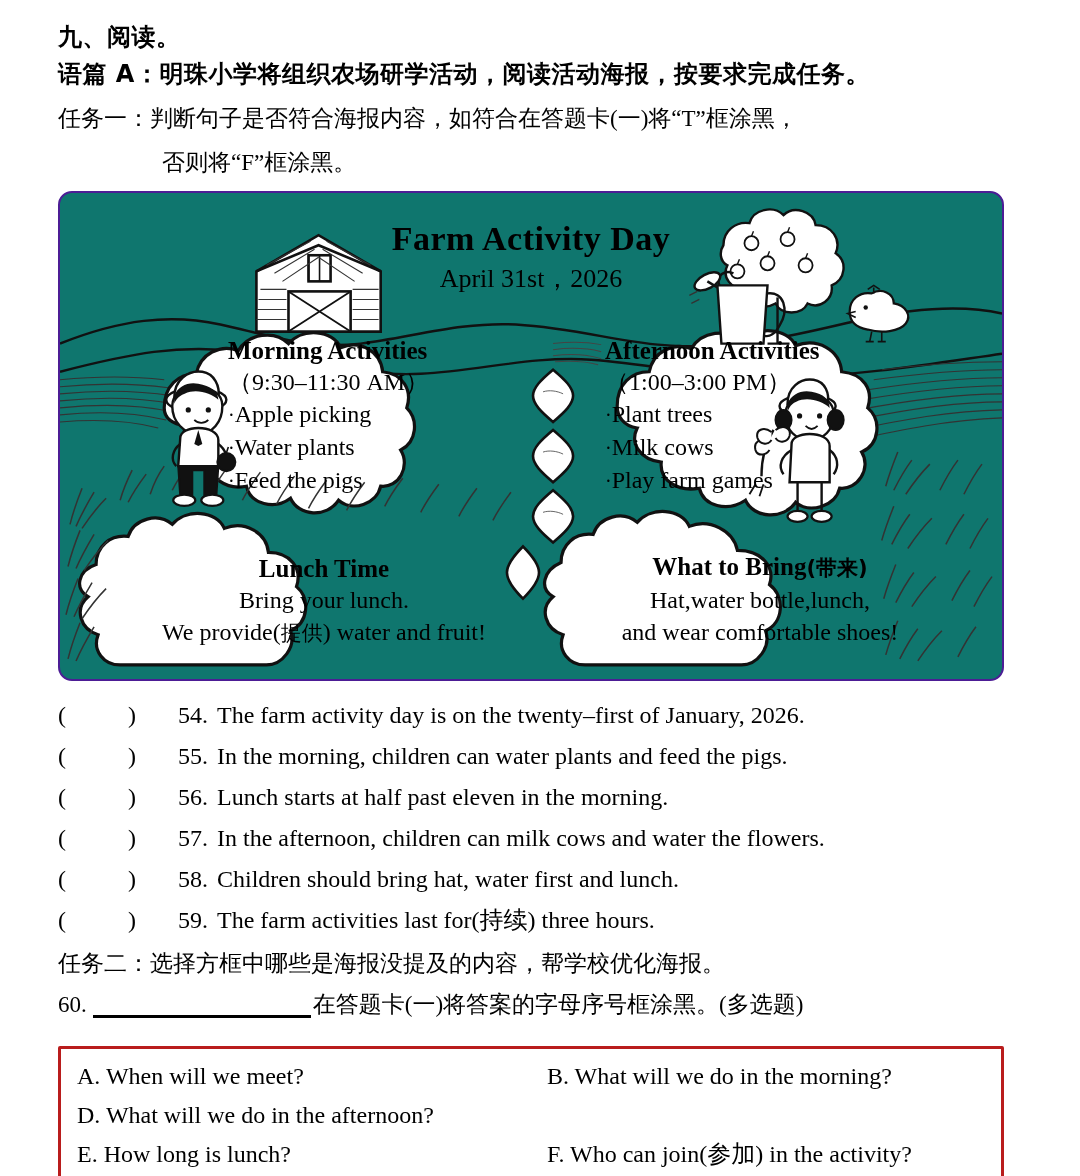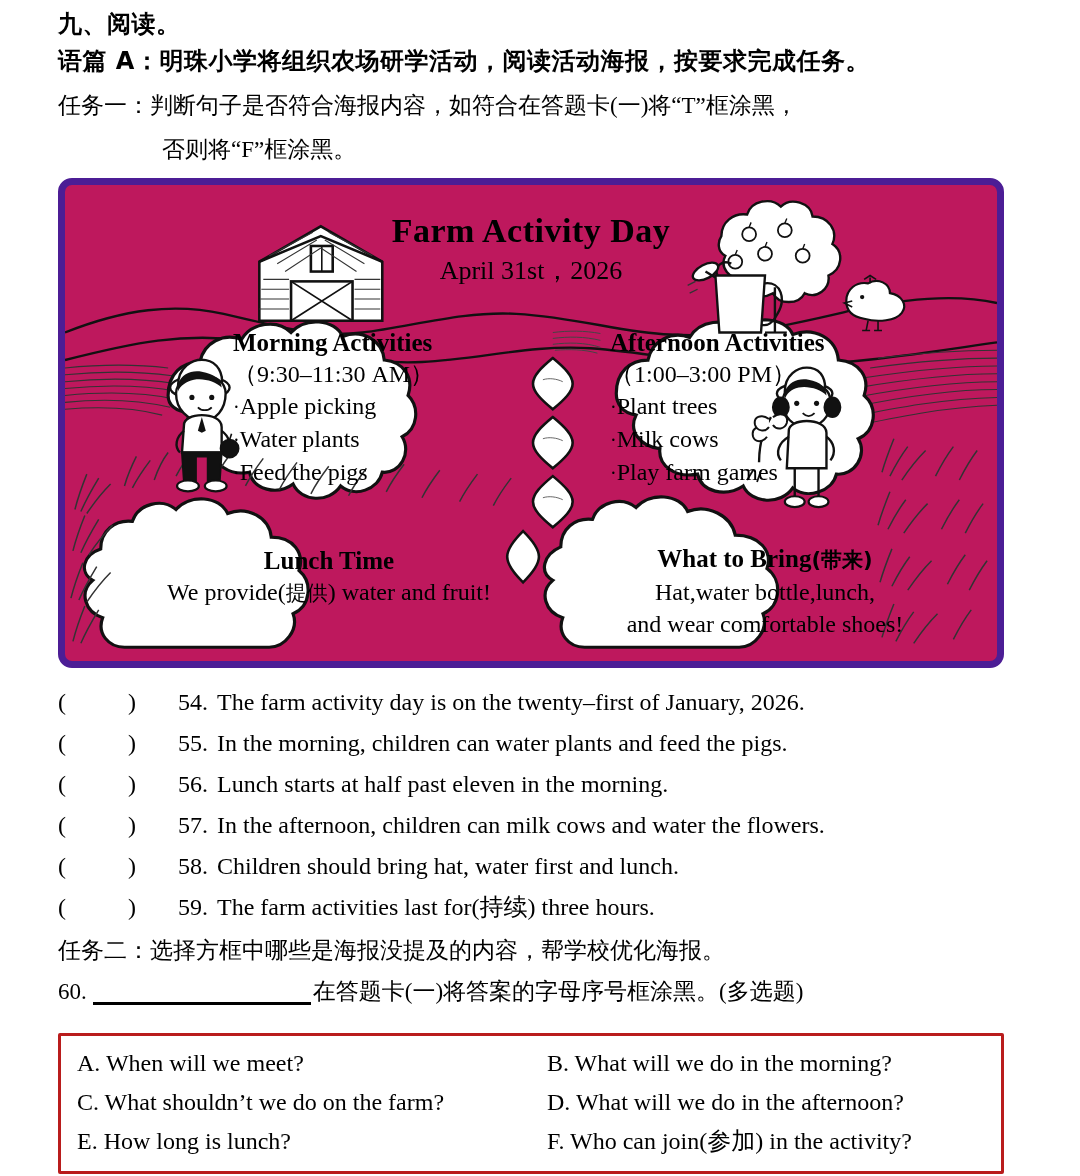--- a/index.html
+++ b/index.html
@@ -14,21 +14,21 @@
     font-family: "Liberation Serif", "DejaVu Serif", serif;
     color: #000000;
     overflow: hidden;
   }
 
   .page {
     position: relative;
     width: 1080px;
     height: 1176px;
     box-sizing: border-box;
-    padding: 0 58px;
+    padding: 13px 58px;
   }
 
   
   .cn-line {
     font-family: "DejaVu Sans", sans-serif;
     font-weight: bold;
     letter-spacing: 0.5px;
     white-space: nowrap;
   }
   .sec-head {
@@ -50,25 +50,25 @@
   .task-line.indent {
     padding-left: 104px;
   }
 
   
   .poster {
     position: relative;
     margin-top: 10px;
     width: 946px;
     height: 490px;
-    border: 7px solid #4c1d95;
+    border: 2px solid #4c1d95;
     border-radius: 14px;
     box-sizing: border-box;
     overflow: hidden;
-    background: #be185d;
+    background: #0f766e;
   }
   .poster-svg {
     position: absolute;
     inset: 0;
     width: 100%;
     height: 100%;
     display: block;
   }
 
   .poster-layer {
@@ -484,20 +484,21 @@
       <div class="cloud-text blk-afternoon">
         <div class="cloud-h">Afternoon Activities</div>
         <div class="cloud-sub">（1:00–3:00 PM）</div>
         <div class="cloud-li"><span class="dot">·</span><span>Plant trees</span></div>
         <div class="cloud-li"><span class="dot">·</span><span>Milk cows</span></div>
         <div class="cloud-li"><span class="dot">·</span><span>Play farm games</span></div>
       </div>
 
       <div class="cloud-text blk-lunch">
         <div class="cloud-h">Lunch Time</div>
+        <div class="cloud-sub">Bring your lunch.</div>
         <div class="cloud-sub"><span>We provide(</span><span class="cn-inline">提供</span><span>) water and fruit!</span></div>
       </div>
 
       <div class="cloud-text blk-bring">
         <div class="cloud-h"><span>What to Bring</span><span class="cn-inline">(带来)</span></div>
         <div class="cloud-sub">Hat,water bottle,lunch,</div>
         <div class="cloud-sub">and wear comfortable shoes!</div>
       </div>
 
     </div>
@@ -550,21 +551,20 @@
     <span class="blank"></span>
     <span>在答题卡(一)将答案的字母序号框涂黑。(多选题)</span>
   </div>
 
   <div class="options-box">
     <div class="opt-row">
       <div class="opt-cell left">A. When will we meet?</div>
       <div class="opt-cell right">B. What will we do in the morning?</div>
     </div>
     <div class="opt-row">
-      <div class="opt-cell left">C. What shouldn’t we do on the farm?</div>
       <div class="opt-cell right">D. What will we do in the afternoon?</div>
     </div>
     <div class="opt-row">
       <div class="opt-cell left">E. How long is lunch?</div>
       <div class="opt-cell right">F. Who can join(参加) in the activity?</div>
     </div>
   </div>
 
 </div>
 

